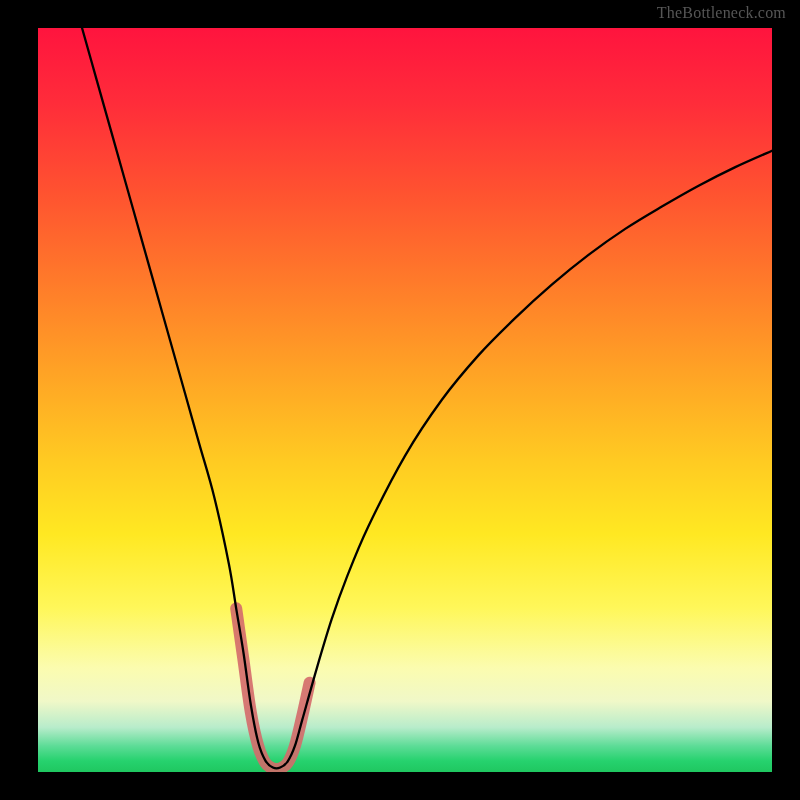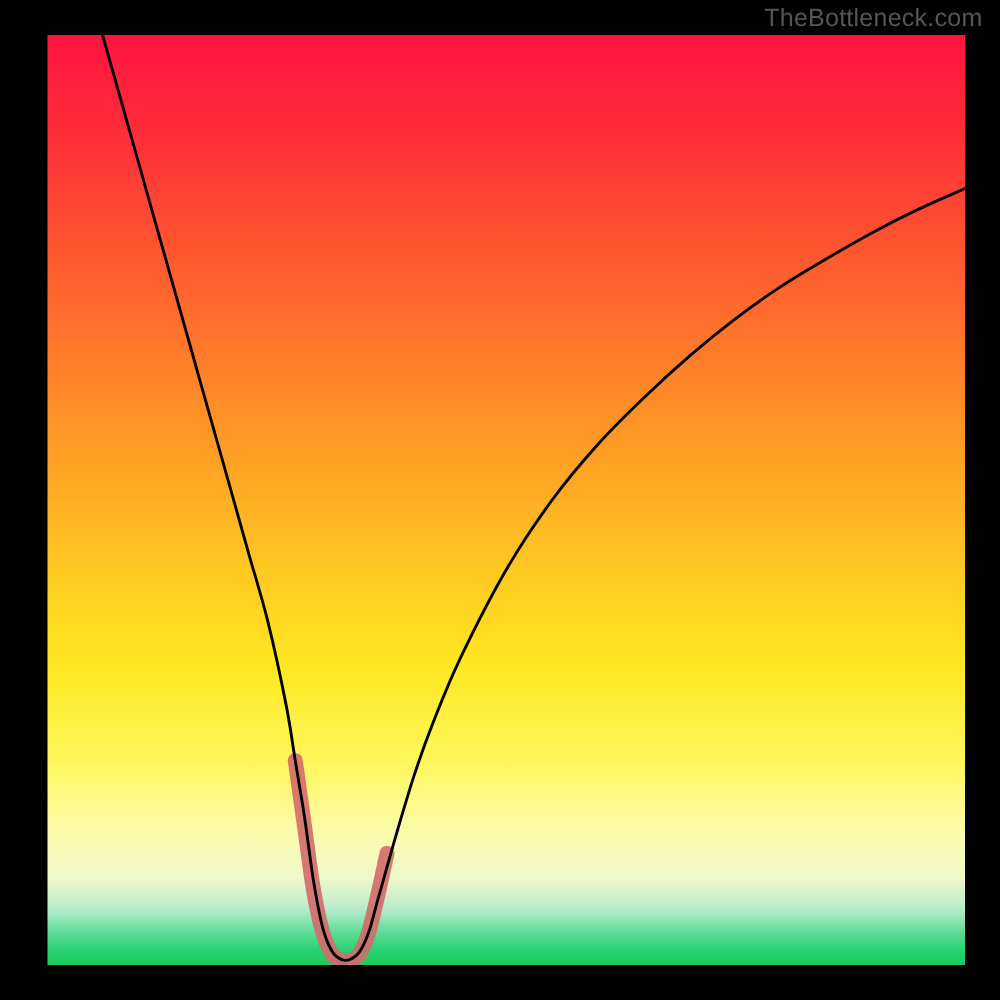--- a/index.html
+++ b/index.html
@@ -13,22 +13,22 @@
   .frame {
     position: relative;
     width: 800px;
     height: 800px;
     background: #000000;
   }
   .watermark {
     position: absolute;
     top: 4px;
     right: 14px;
-    font-family: Liberation Sans, sans-serif;
-    font-size: 20px;
+    font-family: Liberation Serif, serif;
+    font-size: 16px;
     color: #565656;
     letter-spacing: 0.2px;
     user-select: none;
   }
   svg {
     display: block;
   }
 </style>
 </head>
 <body>

